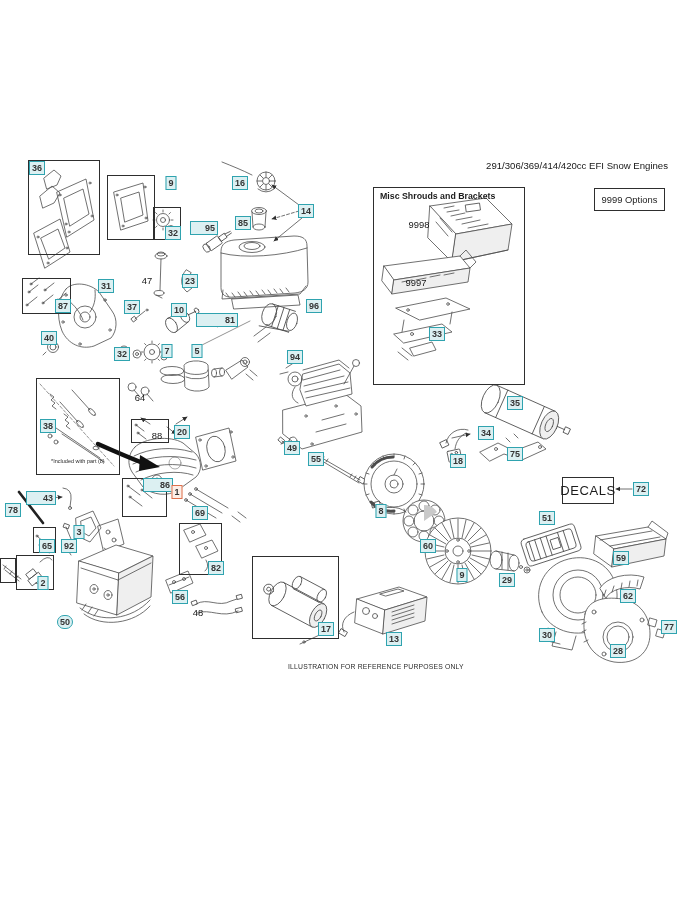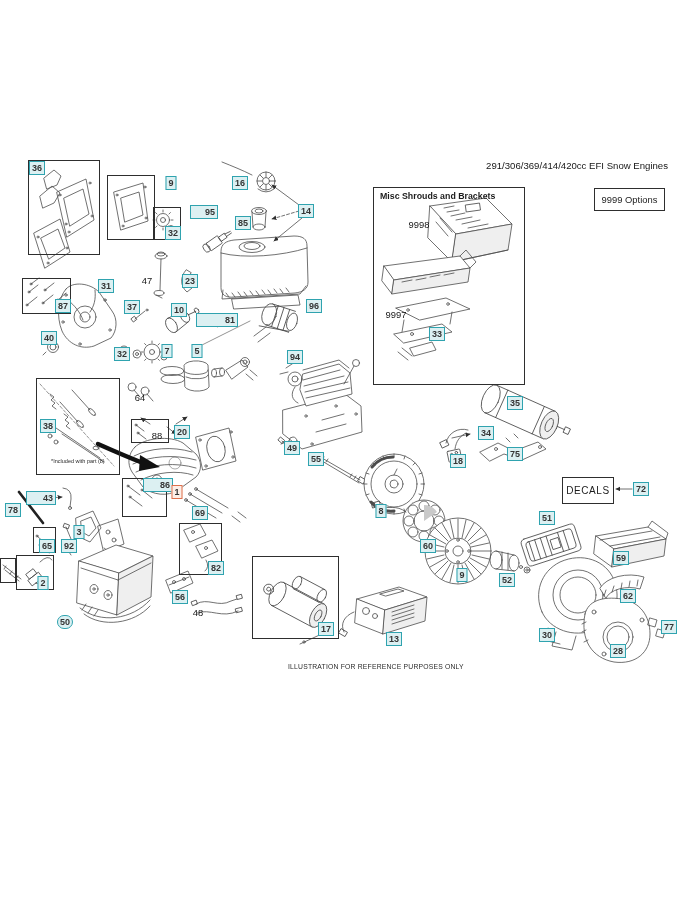--- a/index.html
+++ b/index.html
@@ -6,21 +6,21 @@
   .stage{position:relative;width:688px;height:900px;background:#fff;overflow:hidden;
          font-family:"Liberation Sans",sans-serif;}
   .artsvg{position:absolute;left:0;top:0;z-index:1;}
   .pbox{position:absolute;border:1px solid #2e2e2e;z-index:2;background:transparent;}
   .pbox.thick{border-width:1.4px;}
   .title{position:absolute;top:160px;right:20px;font-size:9.6px;color:#161616;z-index:3;}
   .misc-title{position:absolute;left:380px;top:191px;font-size:8.8px;font-weight:600;color:#1c1c1c;z-index:3;}
   .options-box{position:absolute;left:594px;top:188px;width:69px;height:21px;border:1.4px solid #2e2e2e;
                display:flex;align-items:center;justify-content:center;font-size:9.4px;color:#1c1c1c;z-index:3;}
   .decals-box{position:absolute;left:562px;top:477px;width:50px;height:25px;border:1.4px solid #2e2e2e;
-              display:flex;align-items:center;justify-content:center;font-size:10px;letter-spacing:.6px;color:#1c1c1c;z-index:3;}
+              display:flex;align-items:center;justify-content:center;font-size:13px;letter-spacing:.6px;color:#1c1c1c;z-index:3;}
   .note38{position:absolute;left:51px;top:458px;width:72px;font-size:6px;color:#2a2a2a;z-index:3;
           white-space:nowrap;transform:scale(.92);transform-origin:left top;}
   .footer{position:absolute;left:288px;top:663px;font-size:6.8px;letter-spacing:.2px;color:#2a2a2a;z-index:3;}
   .callout-layer{position:absolute;left:0;top:0;width:100%;height:100%;z-index:4;}
   .callout{position:absolute;transform:translate(-50%,-50%);
            font-size:9px;font-weight:600;line-height:10px;color:#343434;
            padding:1px 2px;background:var(--callout-teal-fill,#dcf0f2);
            border:1px solid var(--callout-teal-border,#2fa3af);}
   .callout.orange{background:var(--callout-orange-fill,#fcefe8);border-color:var(--callout-orange-border,#dd6f4c);}
   .callout.plain{background:transparent;border:none;font-weight:400;font-size:9.4px;color:#161616;padding:0;}
@@ -594,27 +594,27 @@
   </div>
   <div class="note38">*Included with part (8)</div>
   <div class="footer">ILLUSTRATION FOR REFERENCE PURPOSES ONLY</div>
 
   <div class="callout-layer">
       <div class="callout " style="left: 37px; top: 168px;">36</div>
       <div class="callout " style="left: 171px; top: 183px;">9</div>
       <div class="callout " style="left: 240px; top: 183px;">16</div>
       <div class="callout " style="left: 306px; top: 211px;">14</div>
       <div class="callout " style="left: 243px; top: 223px;">85</div>
-      <div class="callout " style="left: 204px; top: 212px; padding-left: 14px;">95</div>
+      <div class="callout " style="left: 204px; top: 228px; padding-left: 14px;">95</div>
       <div class="callout " style="left: 173px; top: 233px;">32</div>
       <div class="callout plain" style="left: 419px; top: 225px;">9998</div>
       <div class="callout " style="left: 190px; top: 281px;">23</div>
       <div class="callout plain" style="left: 147px; top: 281px;">47</div>
       <div class="callout " style="left: 106px; top: 286px;">31</div>
-      <div class="callout plain" style="left: 396px; top: 283px; margin-top: 32px;">9997</div>
+      <div class="callout plain" style="left: 416px; top: 283px;">9997</div>
       <div class="callout " style="left: 63px; top: 306px;">87</div>
       <div class="callout " style="left: 314px; top: 306px;">96</div>
       <div class="callout " style="left: 132px; top: 307px;">37</div>
       <div class="callout " style="left: 179px; top: 310px;">10</div>
       <div class="callout " style="left: 217px; top: 320px; padding-left: 28px;">81</div>
       <div class="callout " style="left: 437px; top: 334px;">33</div>
       <div class="callout " style="left: 49px; top: 338px;">40</div>
       <div class="callout " style="left: 167px; top: 351px;">7</div>
       <div class="callout " style="left: 197px; top: 351px;">5</div>
       <div class="callout " style="left: 122px; top: 354px;">32</div>
@@ -637,21 +637,21 @@
       <div class="callout " style="left: 381px; top: 511px;">8</div>
       <div class="callout " style="left: 200px; top: 513px;">69</div>
       <div class="callout " style="left: 547px; top: 518px;">51</div>
       <div class="callout " style="left: 79px; top: 532px;">3</div>
       <div class="callout " style="left: 47px; top: 546px;">65</div>
       <div class="callout " style="left: 69px; top: 546px;">92</div>
       <div class="callout " style="left: 428px; top: 546px;">60</div>
       <div class="callout " style="left: 621px; top: 558px;">59</div>
       <div class="callout " style="left: 216px; top: 568px;">82</div>
       <div class="callout " style="left: 462px; top: 575px;">9</div>
-      <div class="callout " style="left: 507px; top: 580px;">52</div>
+      <div class="callout " style="left: 507px; top: 580px;">29</div>
       <div class="callout " style="left: 43px; top: 583px;">2</div>
       <div class="callout " style="left: 628px; top: 596px;">62</div>
       <div class="callout " style="left: 180px; top: 597px;">56</div>
       <div class="callout plain" style="left: 198px; top: 613px;">48</div>
       <div class="callout " style="left: 65px; top: 622px; border-radius: 7px;">50</div>
       <div class="callout " style="left: 669px; top: 627px;">77</div>
       <div class="callout " style="left: 326px; top: 629px;">17</div>
       <div class="callout " style="left: 394px; top: 639px;">13</div>
       <div class="callout " style="left: 547px; top: 635px;">30</div>
       <div class="callout " style="left: 618px; top: 651px;">28</div>

